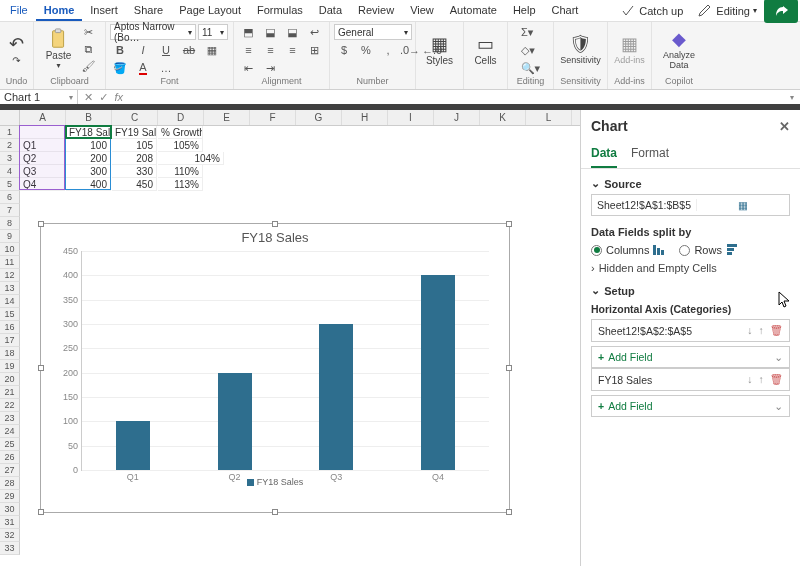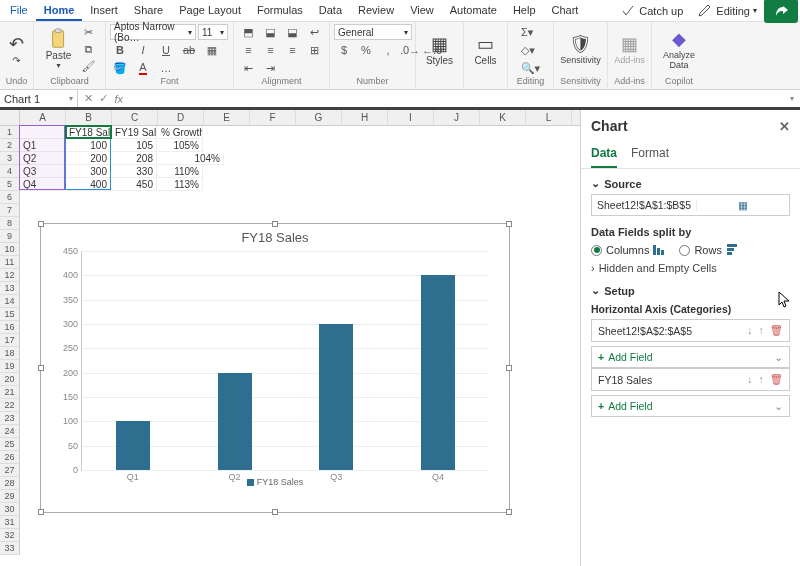--- a/index.html
+++ b/index.html
@@ -18,21 +18,21 @@
   .rgroup { display: flex; flex-direction: column; align-items: center; justify-content: space-between; padding: 2px 4px; border-right: 1px solid #e3e3e3; }
   .rgroup .body { display: flex; align-items: flex-start; gap: 2px; flex: 1; }
   .rgroup .label { font-size: 9px; color: #777; padding-bottom: 1px; }
   .bigbtn { display: flex; flex-direction: column; align-items: center; justify-content: center; width: 36px; height: 50px; font-size: 10px; color: #444; cursor: pointer; border-radius: 3px; }
   .bigbtn .ic { font-size: 18px; line-height: 22px; }
   .smcol { display: flex; flex-direction: column; gap: 1px; }
   .smbtn { width: 20px; height: 16px; display:flex; align-items:center; justify-content:center; font-size:11px; color:#555; cursor:pointer; }
   .selbox { font-size: 10px; border: 1px solid #ccc; background:#fff; padding: 1px 3px; height: 16px; display:flex; align-items:center; justify-content:space-between; }
 
   
-  .fxbar { display:flex; align-items:center; height: 20px; border-bottom: 3px solid #404040; }
+  .fxbar { display:flex; align-items:center; height: 20px; border-bottom: 6px solid #404040; }
   .namebox { width: 78px; border-right: 1px solid #ccc; font-size: 11px; padding: 0 4px; display:flex; align-items:center; justify-content:space-between; height:100%; }
   .fxicons { display:flex; gap:6px; padding: 0 6px; color:#888; height:100%; align-items:center; }
   .fxinput { flex:1; height:100%; border:none; font-size:11px; padding:0 4px; }
 
   
   .main { display:flex; height: calc(566px - 22px - 68px - 20px); }
   .gridwrap { flex:1; overflow:hidden; position:relative; background:#fff; }
   .sidepanel { width: 220px; border-left: 1px solid #d0d0d0; background:#fff; display:flex; flex-direction:column; }
 
   

